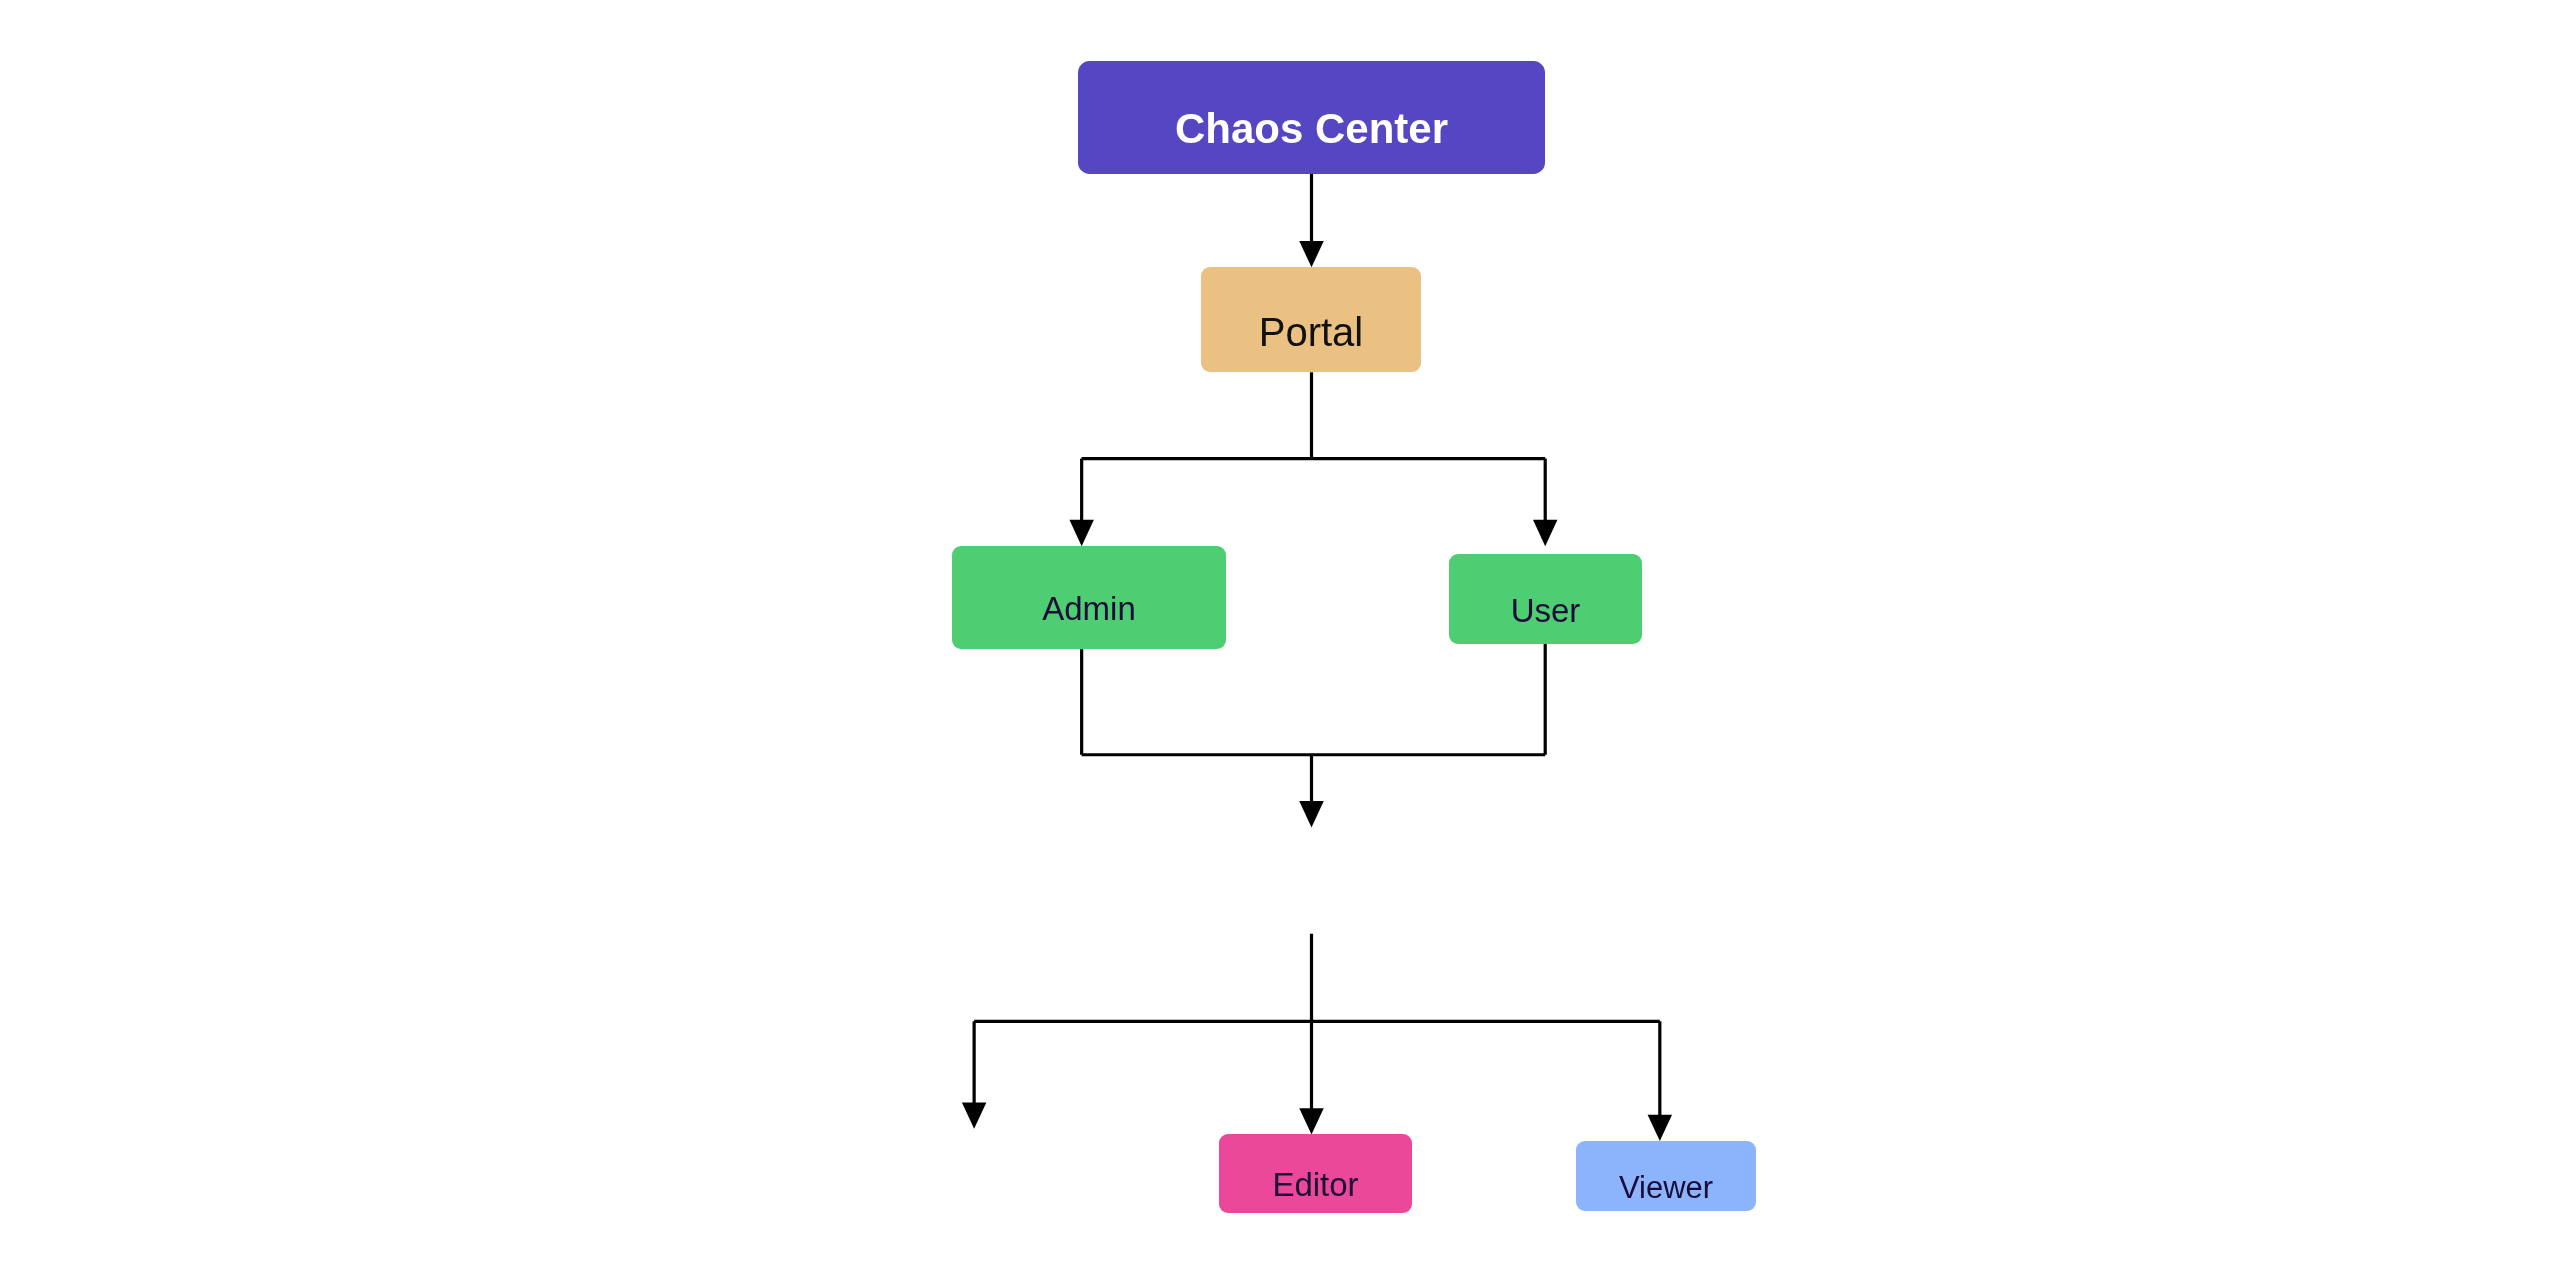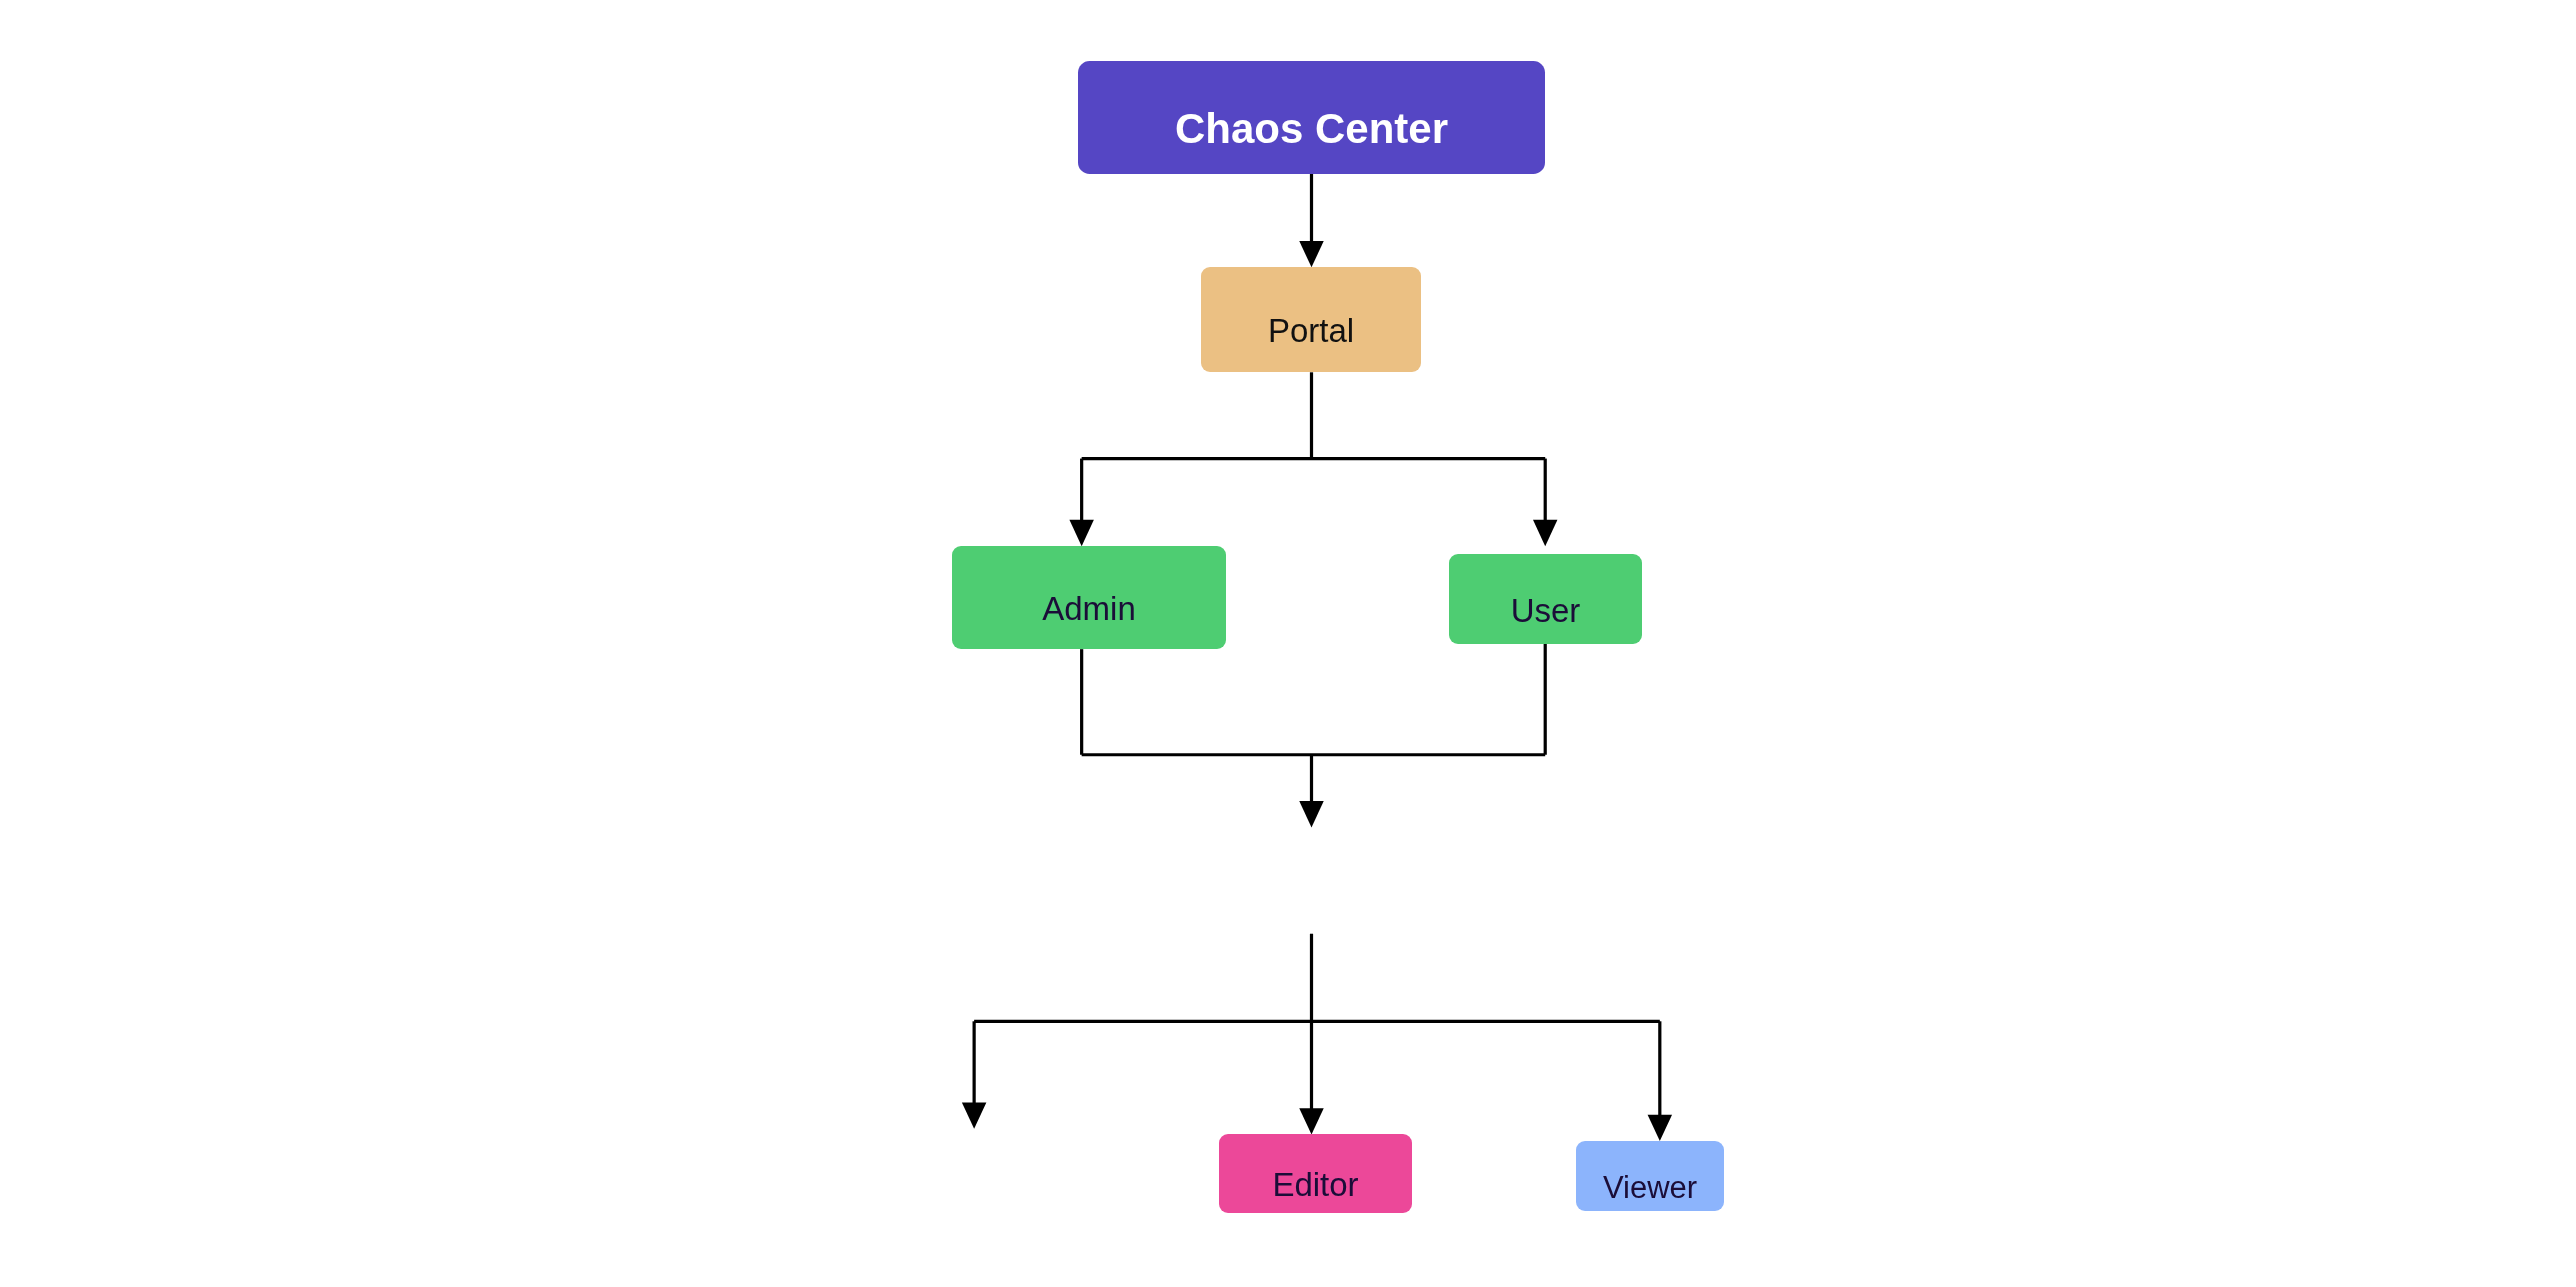--- a/index.html
+++ b/index.html
@@ -51,21 +51,21 @@
     background: #5546c4;
     color: #ffffff;
     font-size: 42px;
     font-weight: 700;
     border-radius: 11.6px;
   }
   .n-portal {
     left: 1201px; top: 267px; width: 220px; height: 105px;
     background: #ebc083;
     color: #111111;
-    font-size: 33px;
+    font-size: 40px;
     font-weight: 400;
   }
   .n-admin {
     left: 952px; top: 546px; width: 274px; height: 103px;
     background: #4ecd72;
     color: #1b0d38;
     font-size: 33px;
     font-weight: 400;
   }
   .n-user {
@@ -90,21 +90,21 @@
     font-weight: 400;
   }
   .n-editor {
     left: 1219px; top: 1134px; width: 193px; height: 79px;
     background: #ec4899;
     color: #1b0d38;
     font-size: 33px;
     font-weight: 400;
   }
   .n-viewer {
-    left: 1576px; top: 1141px; width: 148px; height: 70px;
+    left: 1576px; top: 1141px; width: 180px; height: 70px;
     background: #8cb4fc;
     color: #1b0d38;
     font-size: 31px;
     font-weight: 400;
   }
   .edge-path {
     fill: none;
     stroke: #000000;
     stroke-width: 5;
     stroke-linecap: butt;

